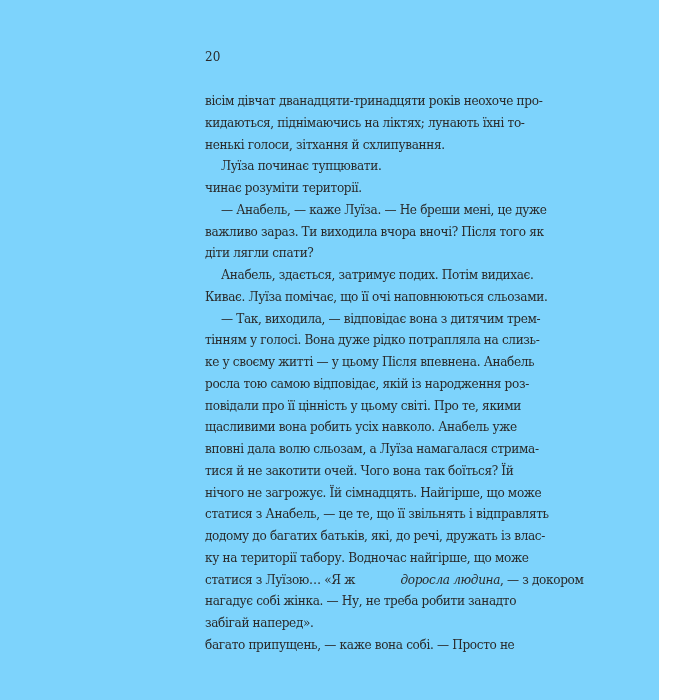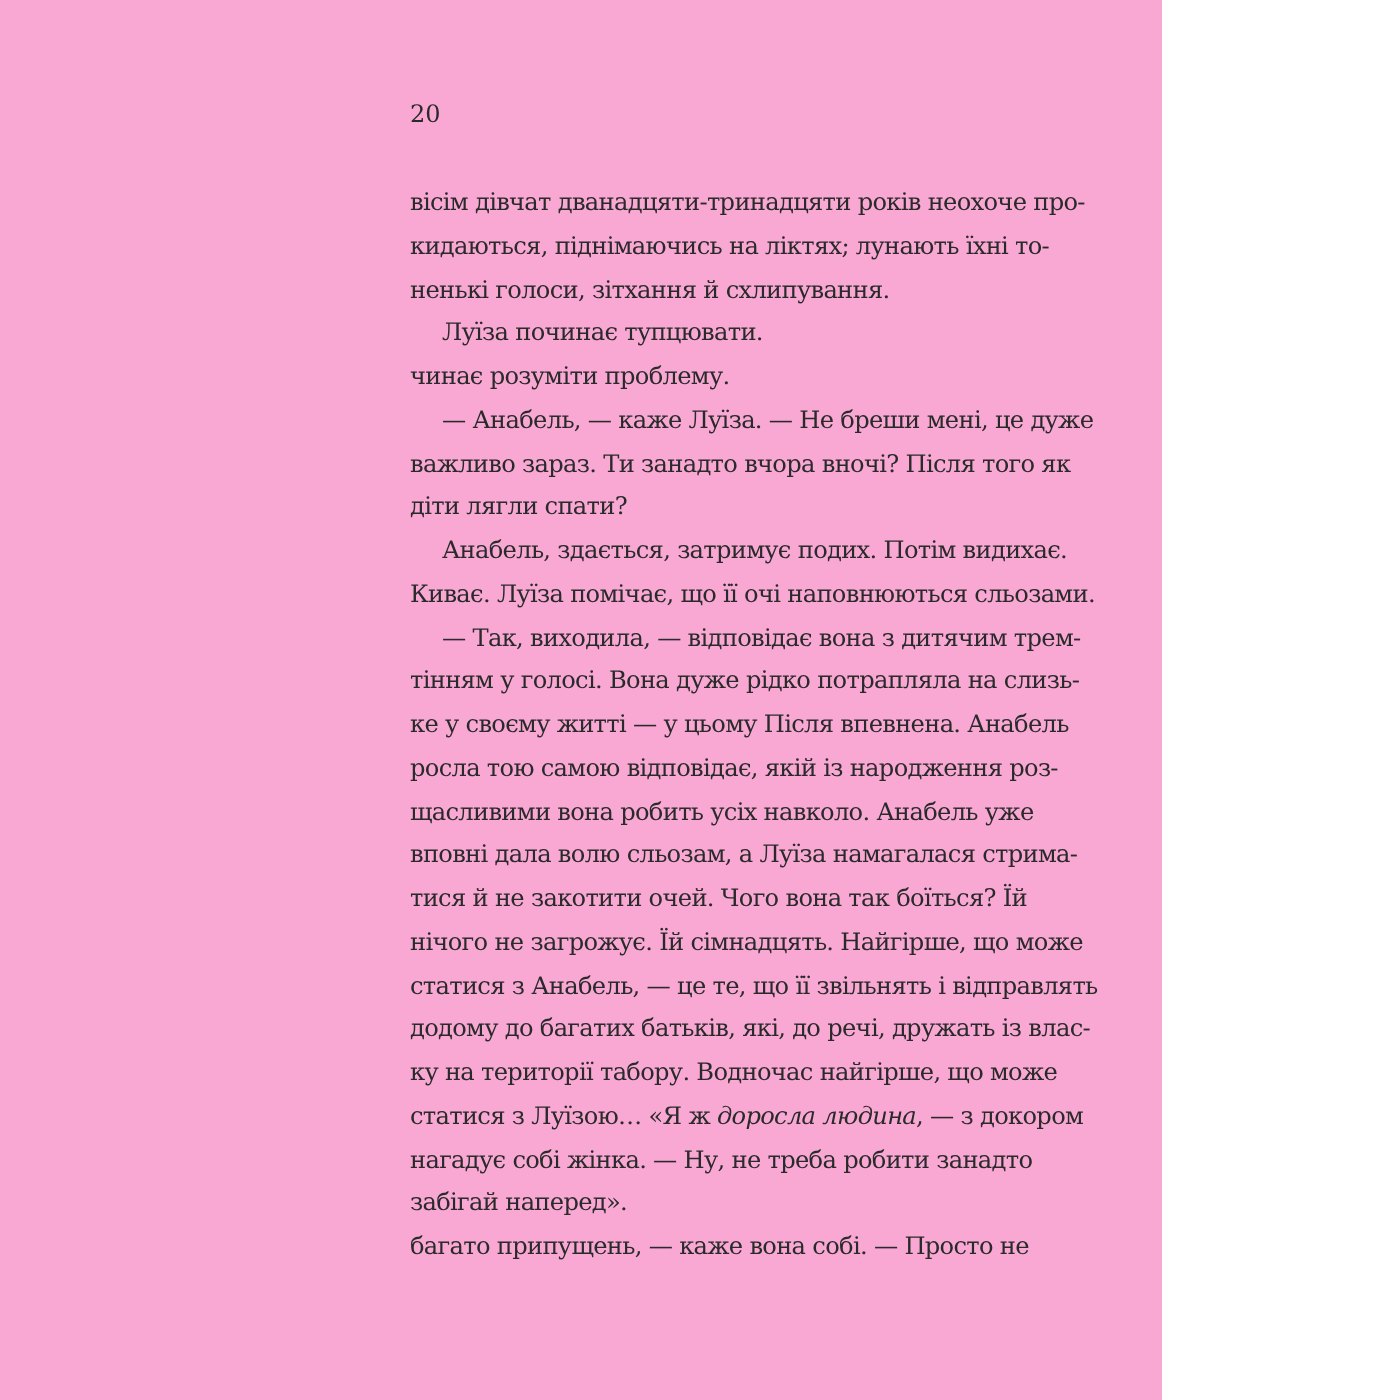--- a/index.html
+++ b/index.html
@@ -1,53 +1,54 @@
 <!DOCTYPE html>
 <html><head>
 <meta charset="utf-8">
 <style>
   html, body { margin:0; padding:0; background:#ffffff; }
   body { width:700px; height:700px; position:relative; overflow:hidden; }
   .page {
-    position:absolute; left:0; top:0; width:581px; height:700px; background:#f9a8d4;
+    position:absolute; left:0; top:0; width:659px; height:700px; background:#7dd3fc;
   }
   .page-number {
     position:absolute; left:205px; top:50px;
     font-family:"DejaVu Serif", serif; font-size:12px; color:#2a2a2a;
   }
   .text-block {
     position:absolute; left:205px; top:91px; width:304px;
     font-family:"DejaVu Serif", serif; font-size:12.1px; line-height:21.75px;
     color:#2a2a2a; letter-spacing:-0.35px;
   }
   .line { display:block; white-space:nowrap; text-align:justify; text-align-last:justify; height:21.75px; }
   .line.last { text-align-last:left; }
   .line.indent { padding-left:16px; }
-  em { font-style:italic; }
+  em { font-style:italic;margin-left:42px; }
 </style>
 </head>
 <body>
 
 <div class="page">
   <div class="page-number">20</div>
   <div class="text-block" id="text-block">
       <span class="line">вісім дівчат дванадцяти-тринадцяти років неохоче про-</span>
       <span class="line">кидаються, піднімаючись на ліктях; лунають їхні то-</span>
       <span class="line last">ненькі голоси, зітхання й схлипування.</span>
       <span class="line indent last">Луїза починає тупцювати.</span>
-      <span class="line last">чинає розуміти проблему.</span>
+      <span class="line last">чинає розуміти території.</span>
       <span class="line indent">— Анабель, — каже Луїза. — Не бреши мені, це дуже</span>
-      <span class="line">важливо зараз. Ти занадто вчора вночі? Після того як</span>
+      <span class="line">важливо зараз. Ти виходила вчора вночі? Після того як</span>
       <span class="line last">діти лягли спати?</span>
       <span class="line indent">Анабель, здається, затримує подих. Потім видихає.</span>
       <span class="line">Киває. Луїза помічає, що її очі наповнюються сльозами.</span>
       <span class="line indent">— Так, виходила, — відповідає вона з дитячим трем-</span>
       <span class="line">тінням у голосі. Вона дуже рідко потрапляла на слизь-</span>
       <span class="line">ке у своєму житті — у цьому Після впевнена. Анабель</span>
       <span class="line">росла тою самою відповідає, якій із народження роз-</span>
+      <span class="line">повідали про її цінність у цьому світі. Про те, якими</span>
       <span class="line">щасливими вона робить усіх навколо. Анабель уже</span>
       <span class="line">вповні дала волю сльозам, а Луїза намагалася стрима-</span>
       <span class="line">тися й не закотити очей. Чого вона так боїться? Їй</span>
       <span class="line">нічого не загрожує. Їй сімнадцять. Найгірше, що може</span>
       <span class="line">статися з Анабель, — це те, що її звільнять і відправлять</span>
       <span class="line">додому до багатих батьків, які, до речі, дружать із влас-</span>
       <span class="line">ку на території табору. Водночас найгірше, що може</span>
       <span class="line"><span>статися з Луїзою… «Я ж </span><em>доросла людина</em><span>, — з докором</span></span>
       <span class="line">нагадує собі жінка. — Ну, не треба робити занадто</span>
       <span class="line last">забігай наперед».</span>

